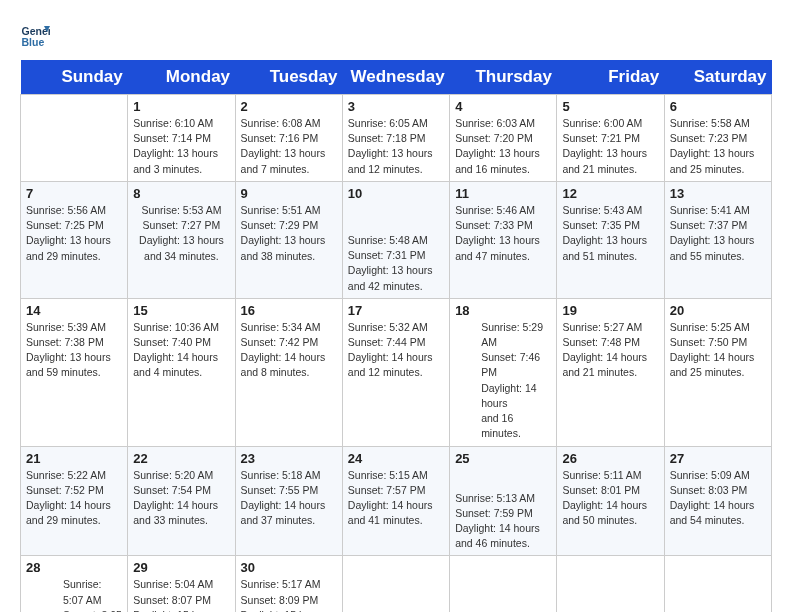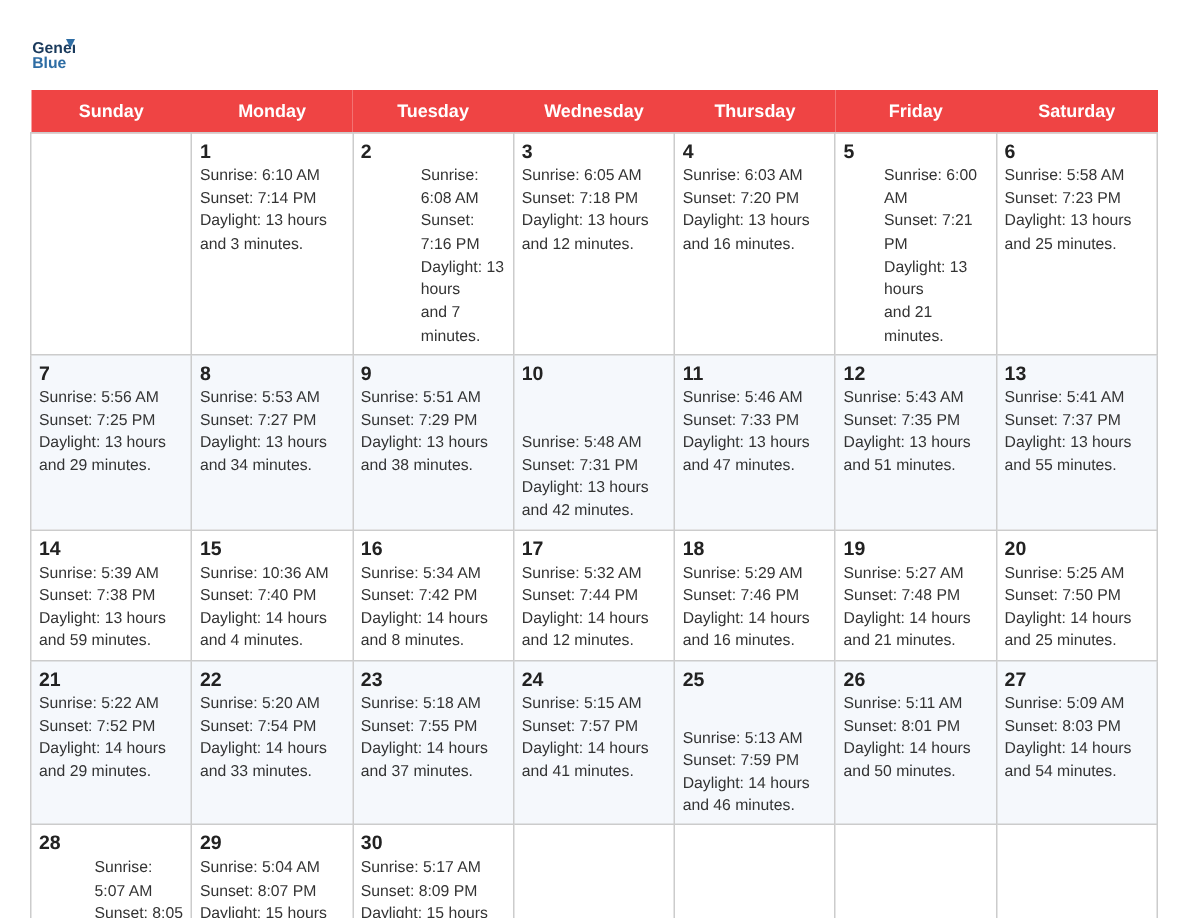--- a/index.html
+++ b/index.html
@@ -36,25 +36,25 @@
     .location {
       font-size: 16px;
       color: #555;
     }
     table {
       width: 100%;
       border-collapse: collapse;
       font-size: 11px;
     }
     thead tr th {
-      background-color: #ef4444;
+      background-color: #1d4ed8;
       color: #fff;
       padding: 7px 5px;
-      text-align: center;
-      font-size: 12px;
+      text-align: right;
+      font-size: 17px;
       font-weight: bold;
     }
     tbody tr td {
       border: 1px solid #ccc;
       vertical-align: top;
       padding: 4px 5px;
       height: 85px;
       width: calc(100% / 7);
     }
     .day-number {
@@ -119,42 +119,42 @@
         <td class="empty-cell"></td>
         <td>
           <span class="day-number">1</span>
           <div class="day-info" style="white-space: pre-line;">Sunrise: 6:10 AM
 Sunset: 7:14 PM
 Daylight: 13 hours
 and 3 minutes.</div>
         </td>
         <td>
           <span class="day-number">2</span>
-          <div class="day-info" style="white-space: pre-line; margin-left: 40px;">Sunrise: 6:08 AM
+          <div class="day-info" style="white-space: pre-line;">Sunrise: 6:08 AM
 Sunset: 7:16 PM
 Daylight: 13 hours
 and 7 minutes.</div>
         </td>
         <td>
           <span class="day-number">3</span>
           <div class="day-info" style="white-space: pre-line;">Sunrise: 6:05 AM
 Sunset: 7:18 PM
 Daylight: 13 hours
 and 12 minutes.</div>
         </td>
         <td>
           <span class="day-number">4</span>
           <div class="day-info" style="white-space: pre-line;">Sunrise: 6:03 AM
 Sunset: 7:20 PM
 Daylight: 13 hours
 and 16 minutes.</div>
         </td>
         <td>
           <span class="day-number">5</span>
-          <div class="day-info" style="white-space: pre-line; margin-left: 27px;">Sunrise: 6:00 AM
+          <div class="day-info" style="white-space: pre-line;">Sunrise: 6:00 AM
 Sunset: 7:21 PM
 Daylight: 13 hours
 and 21 minutes.</div>
         </td>
         <td>
           <span class="day-number">6</span>
           <div class="day-info" style="white-space: pre-line;">Sunrise: 5:58 AM
 Sunset: 7:23 PM
 Daylight: 13 hours
 and 25 minutes.</div>
@@ -163,21 +163,21 @@
       <tr>
         <td>
           <span class="day-number">7</span>
           <div class="day-info" style="white-space: pre-line;">Sunrise: 5:56 AM
 Sunset: 7:25 PM
 Daylight: 13 hours
 and 29 minutes.</div>
         </td>
         <td>
           <span class="day-number">8</span>
-          <div class="day-info" style="white-space: pre-line;">Sunrise: 5:53 AM
+          <div class="day-info" style="white-space: pre-line; text-align: center;">Sunrise: 5:53 AM
 Sunset: 7:27 PM
 Daylight: 13 hours
 and 34 minutes.</div>
         </td>
         <td>
           <span class="day-number">9</span>
           <div class="day-info" style="white-space: pre-line;">Sunrise: 5:51 AM
 Sunset: 7:29 PM
 Daylight: 13 hours
 and 38 minutes.</div>
@@ -235,21 +235,21 @@
         </td>
         <td>
           <span class="day-number">17</span>
           <div class="day-info" style="white-space: pre-line;">Sunrise: 5:32 AM
 Sunset: 7:44 PM
 Daylight: 14 hours
 and 12 minutes.</div>
         </td>
         <td>
           <span class="day-number">18</span>
-          <div class="day-info" style="white-space: pre-line;">Sunrise: 5:29 AM
+          <div class="day-info" style="white-space: pre-line; margin-left: 26px;">Sunrise: 5:29 AM
 Sunset: 7:46 PM
 Daylight: 14 hours
 and 16 minutes.</div>
         </td>
         <td>
           <span class="day-number">19</span>
           <div class="day-info" style="white-space: pre-line;">Sunrise: 5:27 AM
 Sunset: 7:48 PM
 Daylight: 14 hours
 and 21 minutes.</div>

